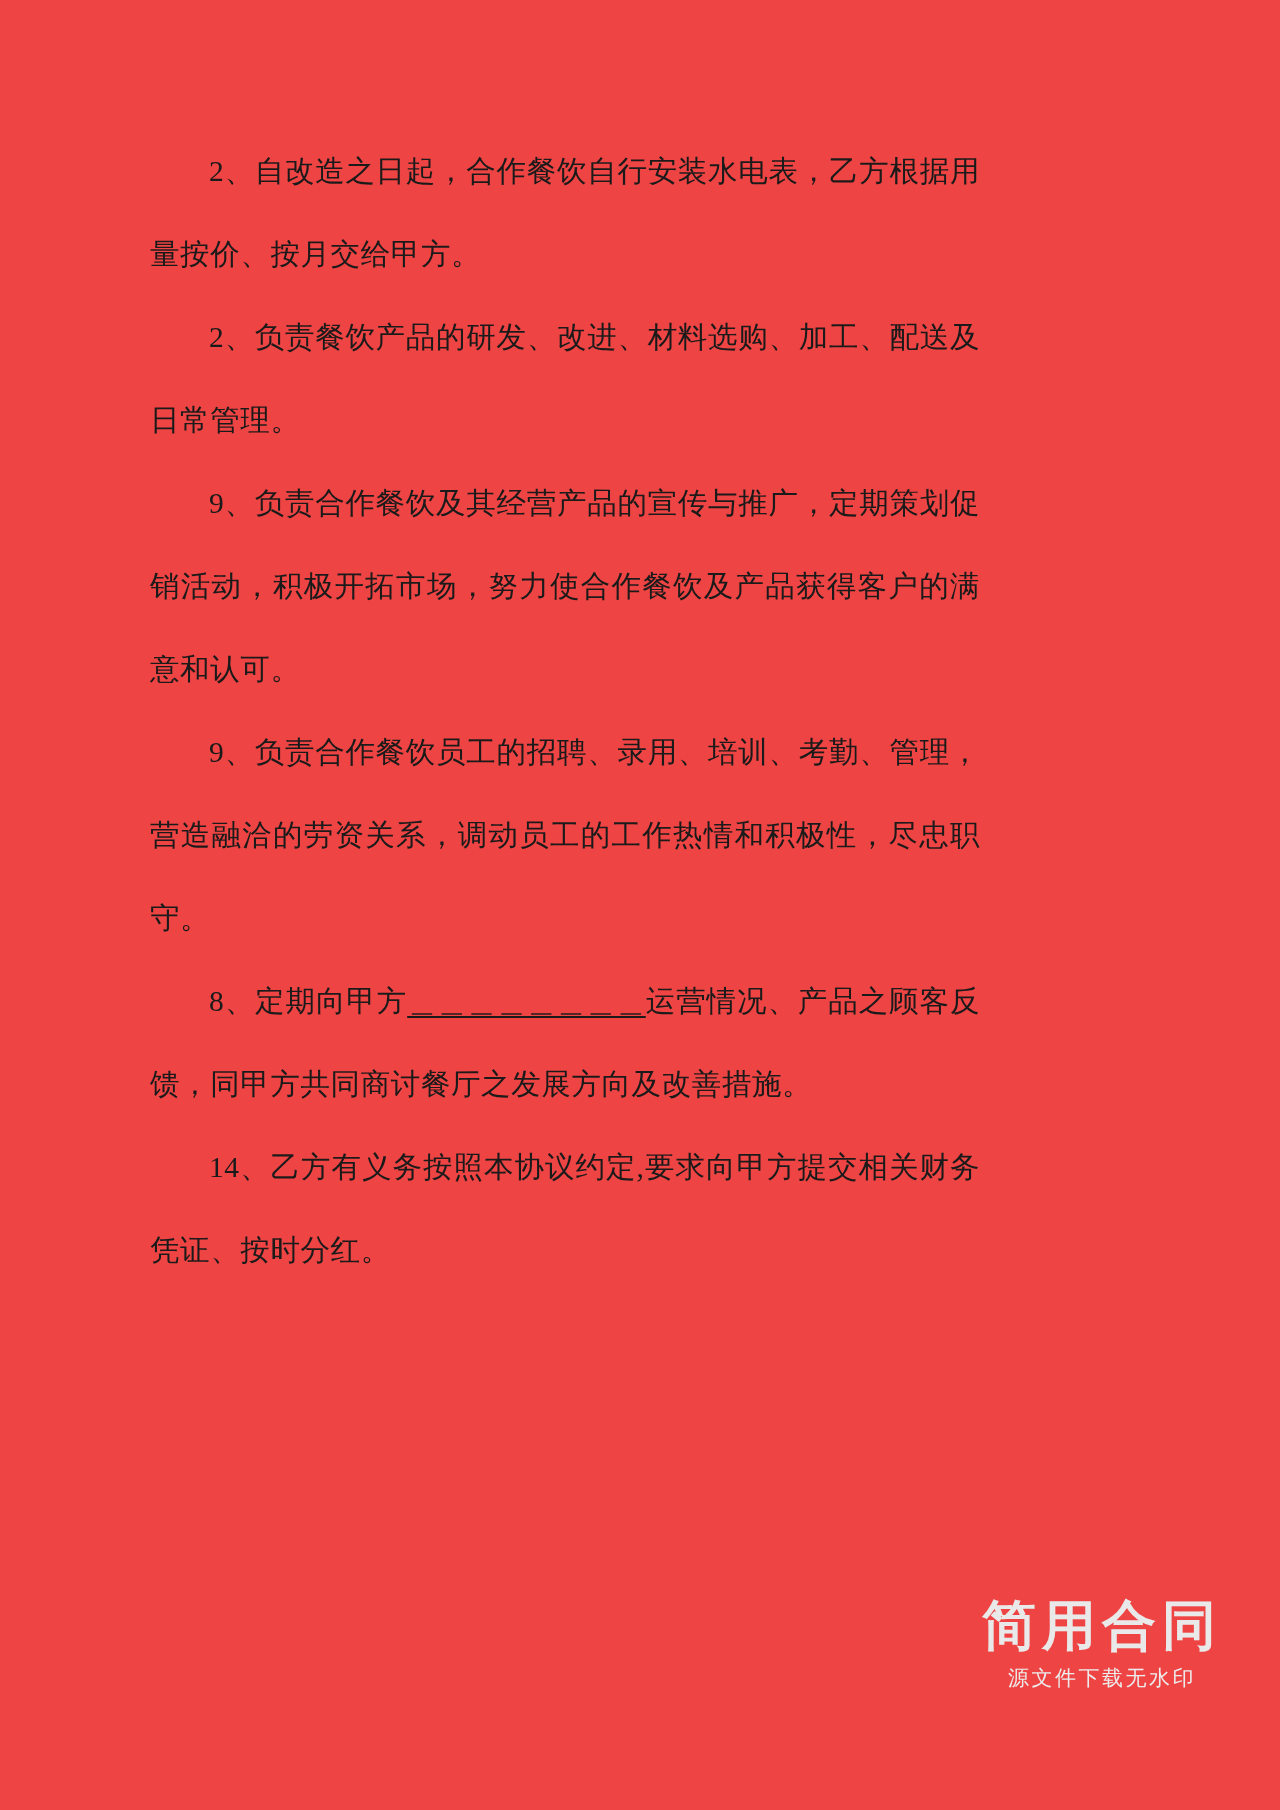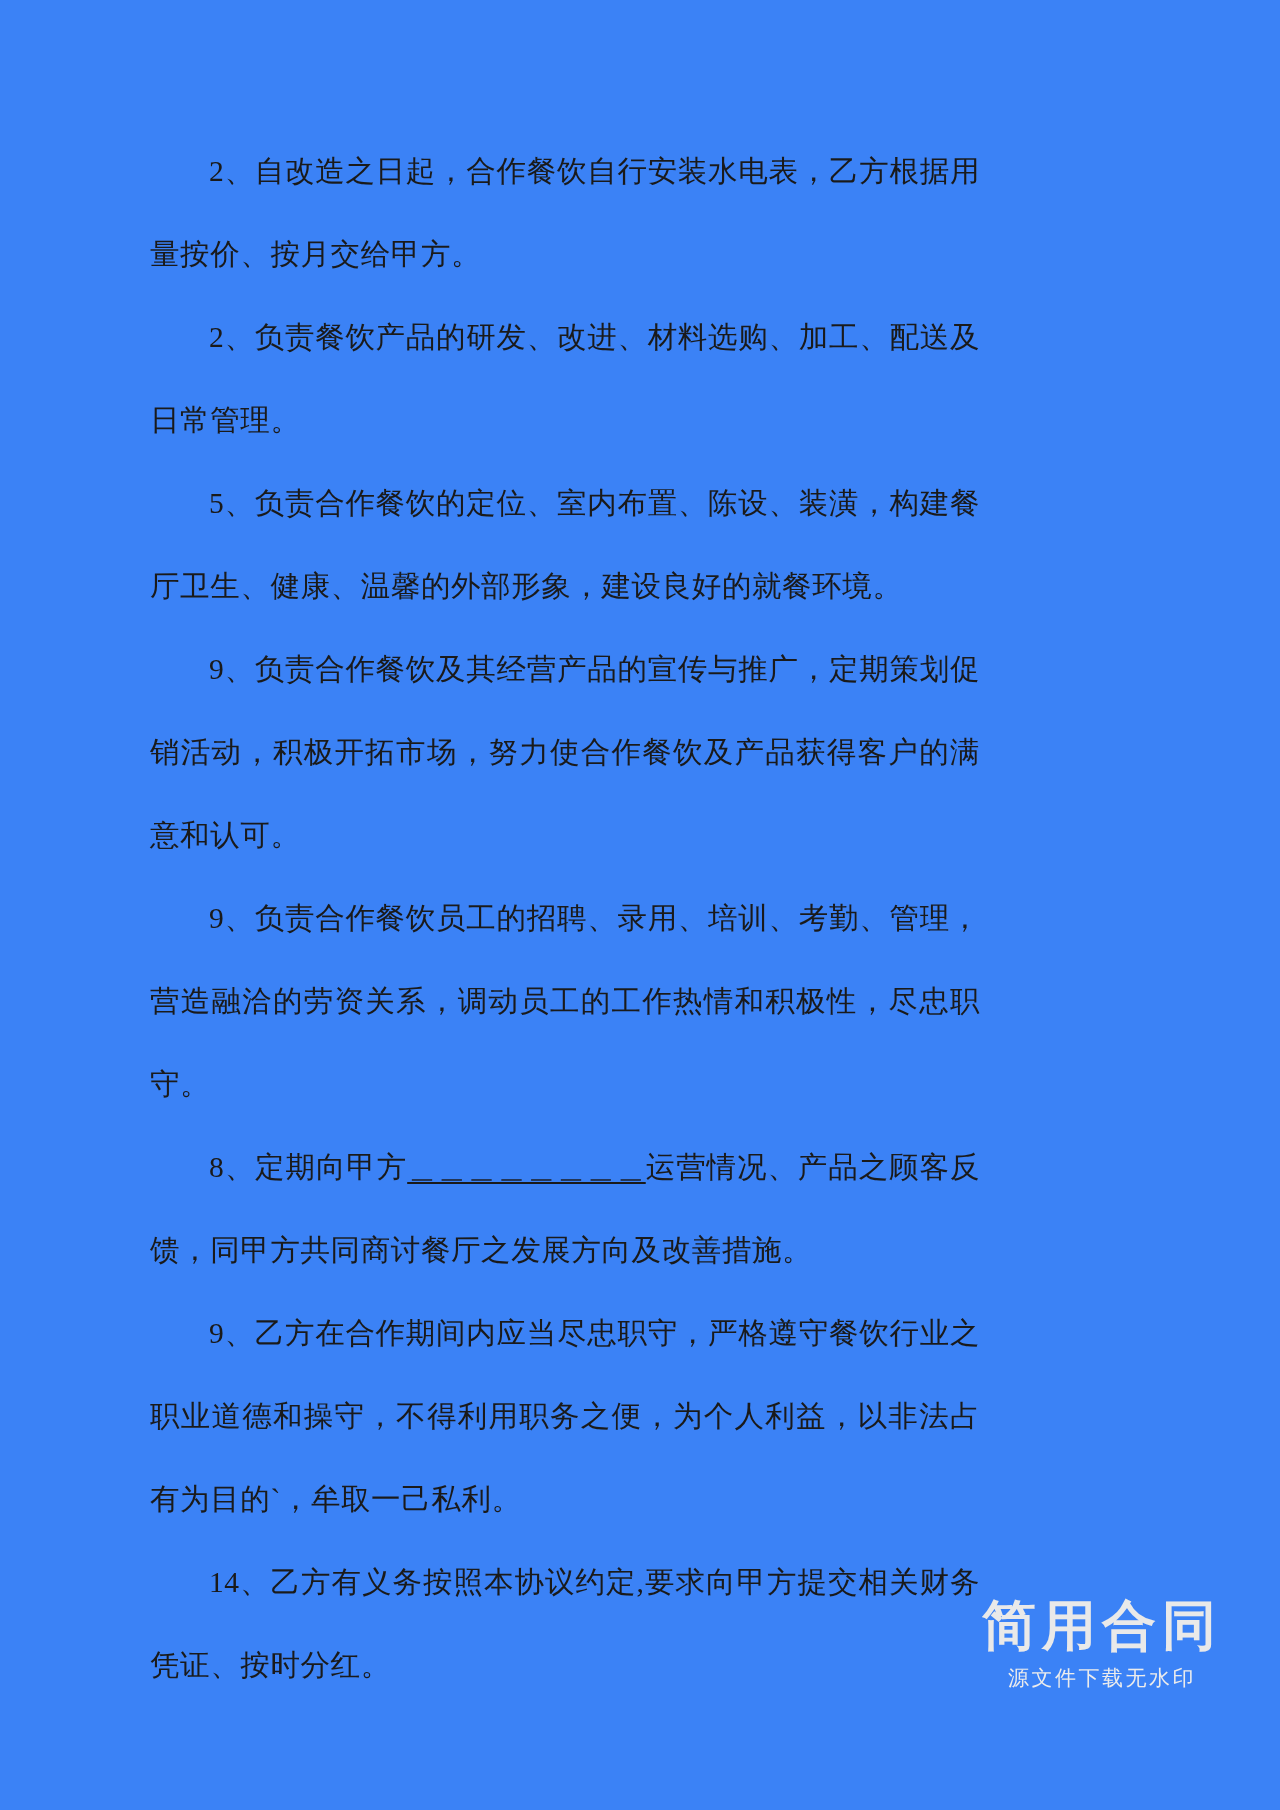--- a/index.html
+++ b/index.html
@@ -12,21 +12,21 @@
     background: #ffffff;
     font-family: "Liberation Serif", "DejaVu Serif", serif;
     position: relative;
     overflow: hidden;
   }
 
   .page {
     position: relative;
     width: 1280px;
     height: 1810px;
-    background: #3b82f6;
+    background: #ef4444;
     box-sizing: border-box;
     padding: 130px 150px 12px 150px;
   }
 
   .doc-body {
     position: relative;
     z-index: 2;
     width: 830px;
   }
 
@@ -84,29 +84,27 @@
 
 <div class="page">
 
   <div class="doc-body">
 
     <p class="para">2、自改造之日起，合作餐饮自行安装水电表，乙方根据用量按价、按月交给甲方。</p>
 
     <p class="para">2、负责餐饮产品的研发、改进、材料选购、加工、配送及日常管理。</p>
 
 
-    <p class="para">5、负责合作餐饮的定位、室内布置、陈设、装潢，构建餐厅卫生、健康、温馨的外部形象，建设良好的就餐环境。</p>
 
     <p class="para">9、负责合作餐饮及其经营产品的宣传与推广，定期策划促销活动，积极开拓市场，努力使合作餐饮及产品获得客户的满意和认可。</p>
 
     <p class="para">9、负责合作餐饮员工的招聘、录用、培训、考勤、管理，营造融洽的劳资关系，调动员工的工作热情和积极性，尽忠职守。</p>
 
     <p class="para"><span>8、定期向甲方</span><span class="blank-line">＿＿＿＿＿＿＿＿</span><span>运营情况、产品之顾客反馈，同甲方共同商讨餐厅之发展方向及改善措施。</span></p>
 
-    <p class="para">9、乙方在合作期间内应当尽忠职守，严格遵守餐饮行业之职业道德和操守，不得利用职务之便，为个人利益，以非法占有为目的`，牟取一己私利。</p>
 
     <p class="para">14、乙方有义务按照本协议约定,要求向甲方提交相关财务凭证、按时分红。</p>
 
   </div>
 
   <div class="watermark">
     <div class="watermark-main">简用合同</div>
     <div class="watermark-sub">源文件下载无水印</div>
   </div>
 

